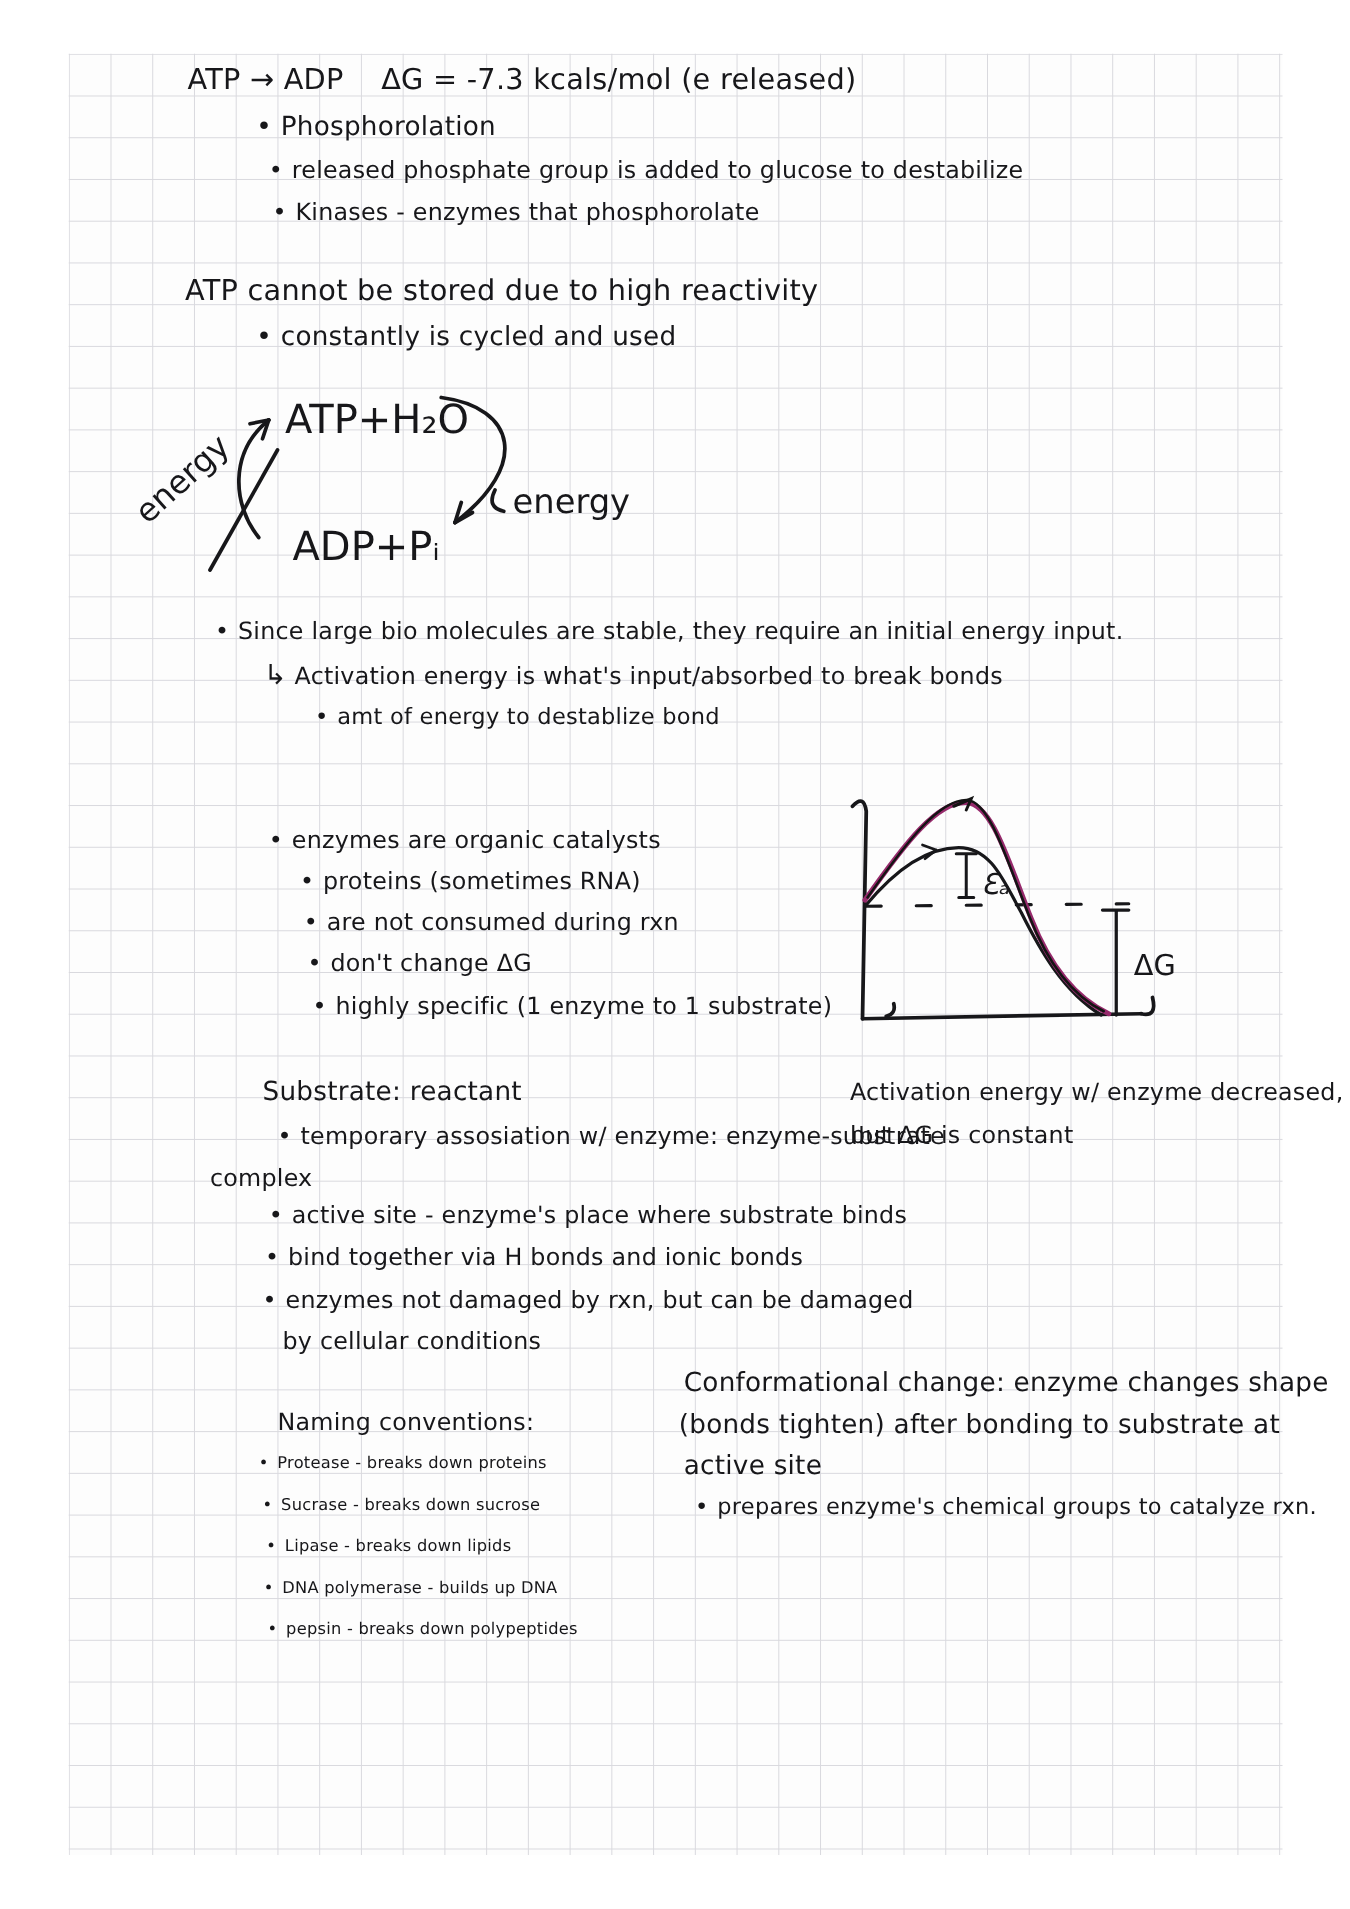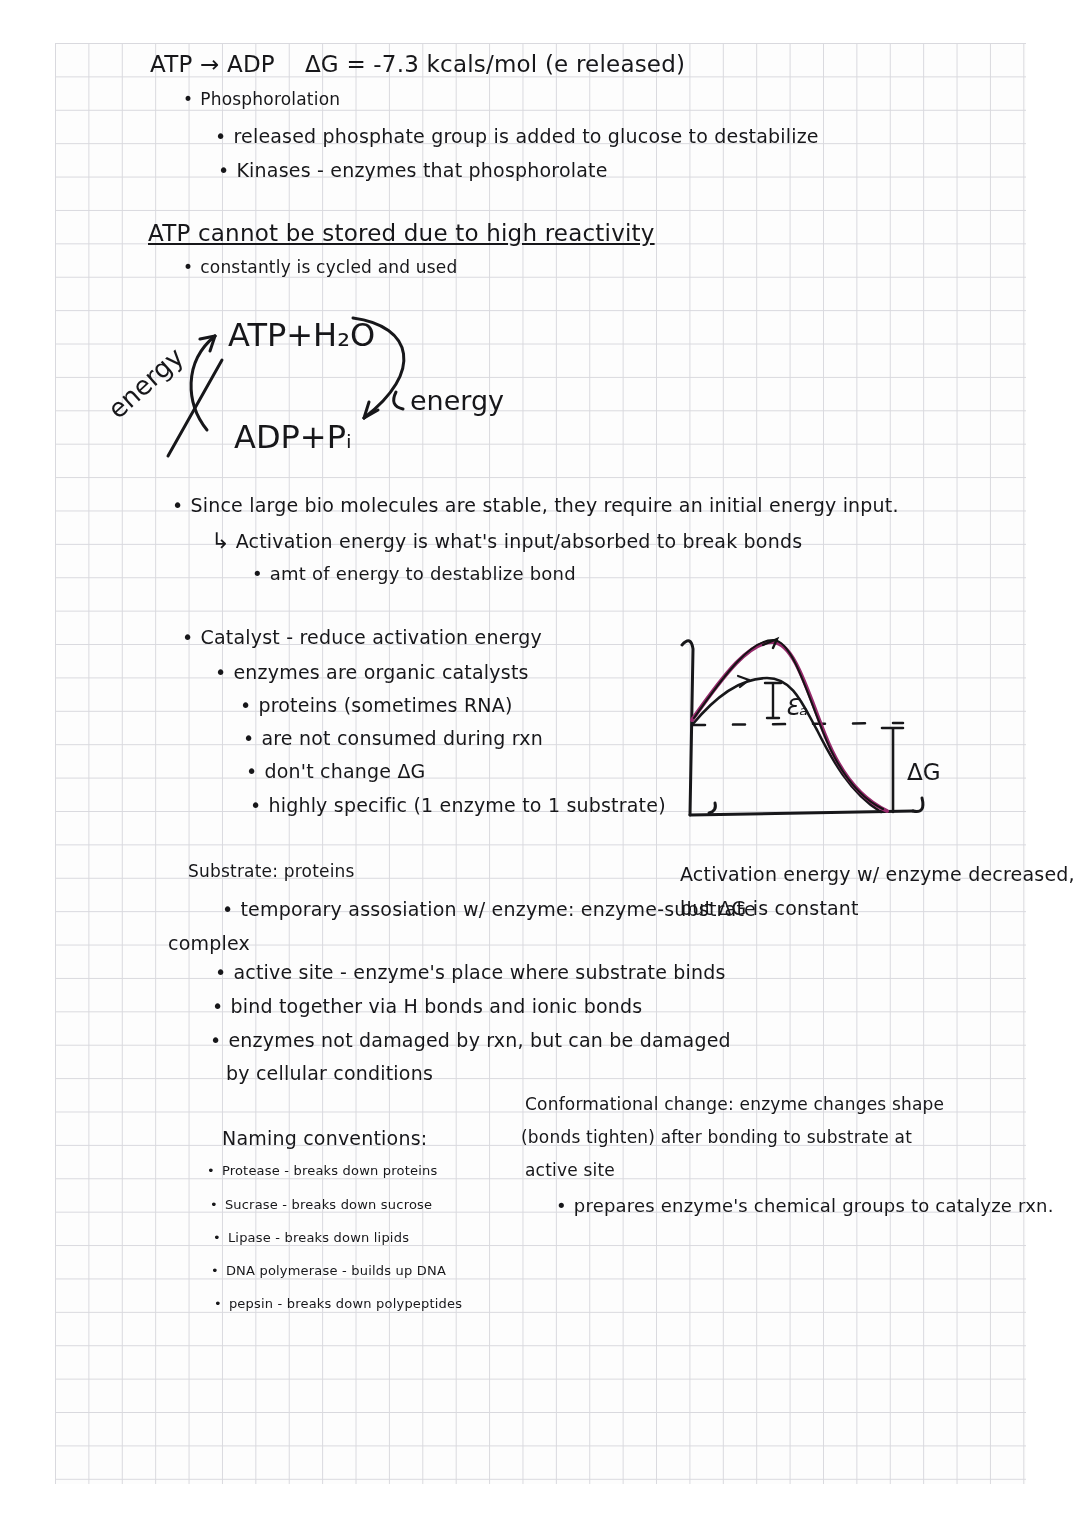--- a/index.html
+++ b/index.html
@@ -14,41 +14,41 @@
     background-image:
       linear-gradient(to right,#d9d9de 1px,transparent 1px),
       linear-gradient(to bottom,#d9d9de 1px,transparent 1px);
     background-size:33.4px 33.4px;
   }
   .line{
     position:absolute;white-space:pre;color:#17171a;
     letter-spacing:0.2px;line-height:1.1;
   }
   .s23{font-size:23px;}
-  .s21{font-size:17px;}
+  .s21{font-size:21px;margin-left:22px;}
   .s19{font-size:19px;}
   .s18{font-size:18px;}
   .s17{font-size:13px;}
   .b{display:inline-block;margin-right:7px;}
   .elbow{display:inline-block;margin-right:6px;font-size:22px;}
   svg{position:absolute;overflow:visible;}
   svg text{font-family:"DejaVu Sans", sans-serif;fill:#17171a;}
 </style>
 </head>
 <body>
 
 <div class="page">
   <div class="grid"></div>
 
   <div class="line s23" style="left:150px;top:52px;"><span>ATP → ADP    ΔG = -7.3 kcals/mol (e released)</span></div>
   <div class="line s21" style="left:183px;top:90px;"><span class="b">•</span><span>Phosphorolation</span></div>
   <div class="line s19" style="left:215px;top:126px;"><span class="b">•</span><span>released phosphate group is added to glucose to destabilize</span></div>
   <div class="line s19" style="left:218px;top:160px;"><span class="b">•</span><span>Kinases - enzymes that phosphorolate</span></div>
 
-  <div class="line s23" style="left:148px;top:221px;text-decoration:underline;"><span>ATP cannot be stored due to high reactivity</span></div>
+  <div class="line s23" style="left:148px;top:221px;"><span>ATP cannot be stored due to high reactivity</span></div>
   <div class="line s21" style="left:183px;top:258px;"><span class="b">•</span><span>constantly is cycled and used</span></div>
 
   <svg style="left:110px;top:298px;" width="440" height="175" viewBox="0 0 440 175">
     <text x="118" y="48" font-size="32">ATP+H₂O</text>
     <text x="124" y="150" font-size="32">ADP+Pᵢ</text>
 
     <g fill="none" stroke="#17171a" stroke-width="3" stroke-linecap="round">
       <path d="M 243 20 C 303 28, 314 74, 254 120"></path>
       <path d="M 254 120 L 268 112"></path>
       <path d="M 254 120 L 259 104"></path>
@@ -62,21 +62,20 @@
       <path d="M 105 38 L 100 53"></path>
       <path d="M 58 158 L 112 62"></path>
     </g>
     <text x="8" y="122" font-size="26" transform="rotate(-42 8 122)">energy</text>
   </svg>
 
   <div class="line s19" style="left:172px;top:495px;"><span class="b">•</span><span>Since large bio molecules are stable, they require an initial energy input.</span></div>
   <div class="line s19" style="left:200px;top:529px;margin-left:11px;"><span class="elbow">↳</span><span>Activation energy is what's input/absorbed to break bonds</span></div>
   <div class="line s18" style="left:252px;top:564px;"><span class="b">•</span><span>amt of energy to destablize bond</span></div>
 
-  <div class="line s19" style="left:182px;top:627px;"><span class="b">•</span><span>Catalyst - reduce activation energy</span></div>
   <div class="line s19" style="left:215px;top:662px;"><span class="b">•</span><span>enzymes are organic catalysts</span></div>
   <div class="line s19" style="left:240px;top:695px;"><span class="b">•</span><span>proteins (sometimes RNA)</span></div>
   <div class="line s19" style="left:243px;top:728px;"><span class="b">•</span><span>are not consumed during rxn</span></div>
   <div class="line s19" style="left:246px;top:761px;"><span class="b">•</span><span>don't change ΔG</span></div>
   <div class="line s19" style="left:250px;top:795px;"><span class="b">•</span><span>highly specific (1 enzyme to 1 substrate)</span></div>
 
   <svg style="left:645px;top:615px;" width="350" height="235" viewBox="0 0 350 235">
     <g fill="none" stroke="#17171a" stroke-width="3" stroke-linecap="round">
 
       <path d="M 37 30 q 9 -10 11 4 L 45 200"></path>
@@ -95,21 +94,21 @@
       <path d="M 237 113 H 258 M 248 113 V 197" stroke-width="2.6"></path>
     </g>
 
     <path d="M 47 105 C 80 58, 105 26, 128 27 C 149 28, 162 75, 180 120 C 193 153, 212 182, 242 196" fill="none" stroke-width="4" stroke-linecap="round" stroke="#962a6c"></path>
     <path d="M 49 103 C 82 56, 107 24, 129 25 C 147 27, 160 72, 178 117 C 191 150, 209 180, 238 194" fill="none" stroke-width="2" stroke-linecap="round" stroke="#141414"></path>
     <path d="M 118 30 l 14 -6 l -4 9" fill="none" stroke="#141414" stroke-width="2.4" stroke-linecap="round"></path>
     <text x="140" y="100" font-size="23" font-style="italic">Ɛₐ</text>
     <text x="262" y="165" font-size="23">ΔG</text>
   </svg>
 
-  <div class="line s21" style="left:188px;top:862px;"><span>Substrate: proteins</span></div>
+  <div class="line s21" style="left:188px;top:862px;"><span>Substrate: reactant</span></div>
   <div class="line s19" style="left:222px;top:899px;"><span class="b">•</span><span>temporary assosiation w/ enzyme: enzyme-substrate</span></div>
   <div class="line s19" style="left:168px;top:933px;"><span>complex</span></div>
   <div class="line s19" style="left:215px;top:962px;"><span class="b">•</span><span>active site - enzyme's place where substrate binds</span></div>
   <div class="line s19" style="left:212px;top:996px;"><span class="b">•</span><span>bind together via H bonds and ionic bonds</span></div>
   <div class="line s19" style="left:210px;top:1030px;"><span class="b">•</span><span>enzymes not damaged by rxn, but can be damaged</span></div>
   <div class="line s19" style="left:226px;top:1063px;"><span>by cellular conditions</span></div>
 
   <div class="line s19" style="left:680px;top:864px;"><span>Activation energy w/ enzyme decreased,</span></div>
   <div class="line s19" style="left:680px;top:898px;"><span>but ΔG is constant</span></div>
 

